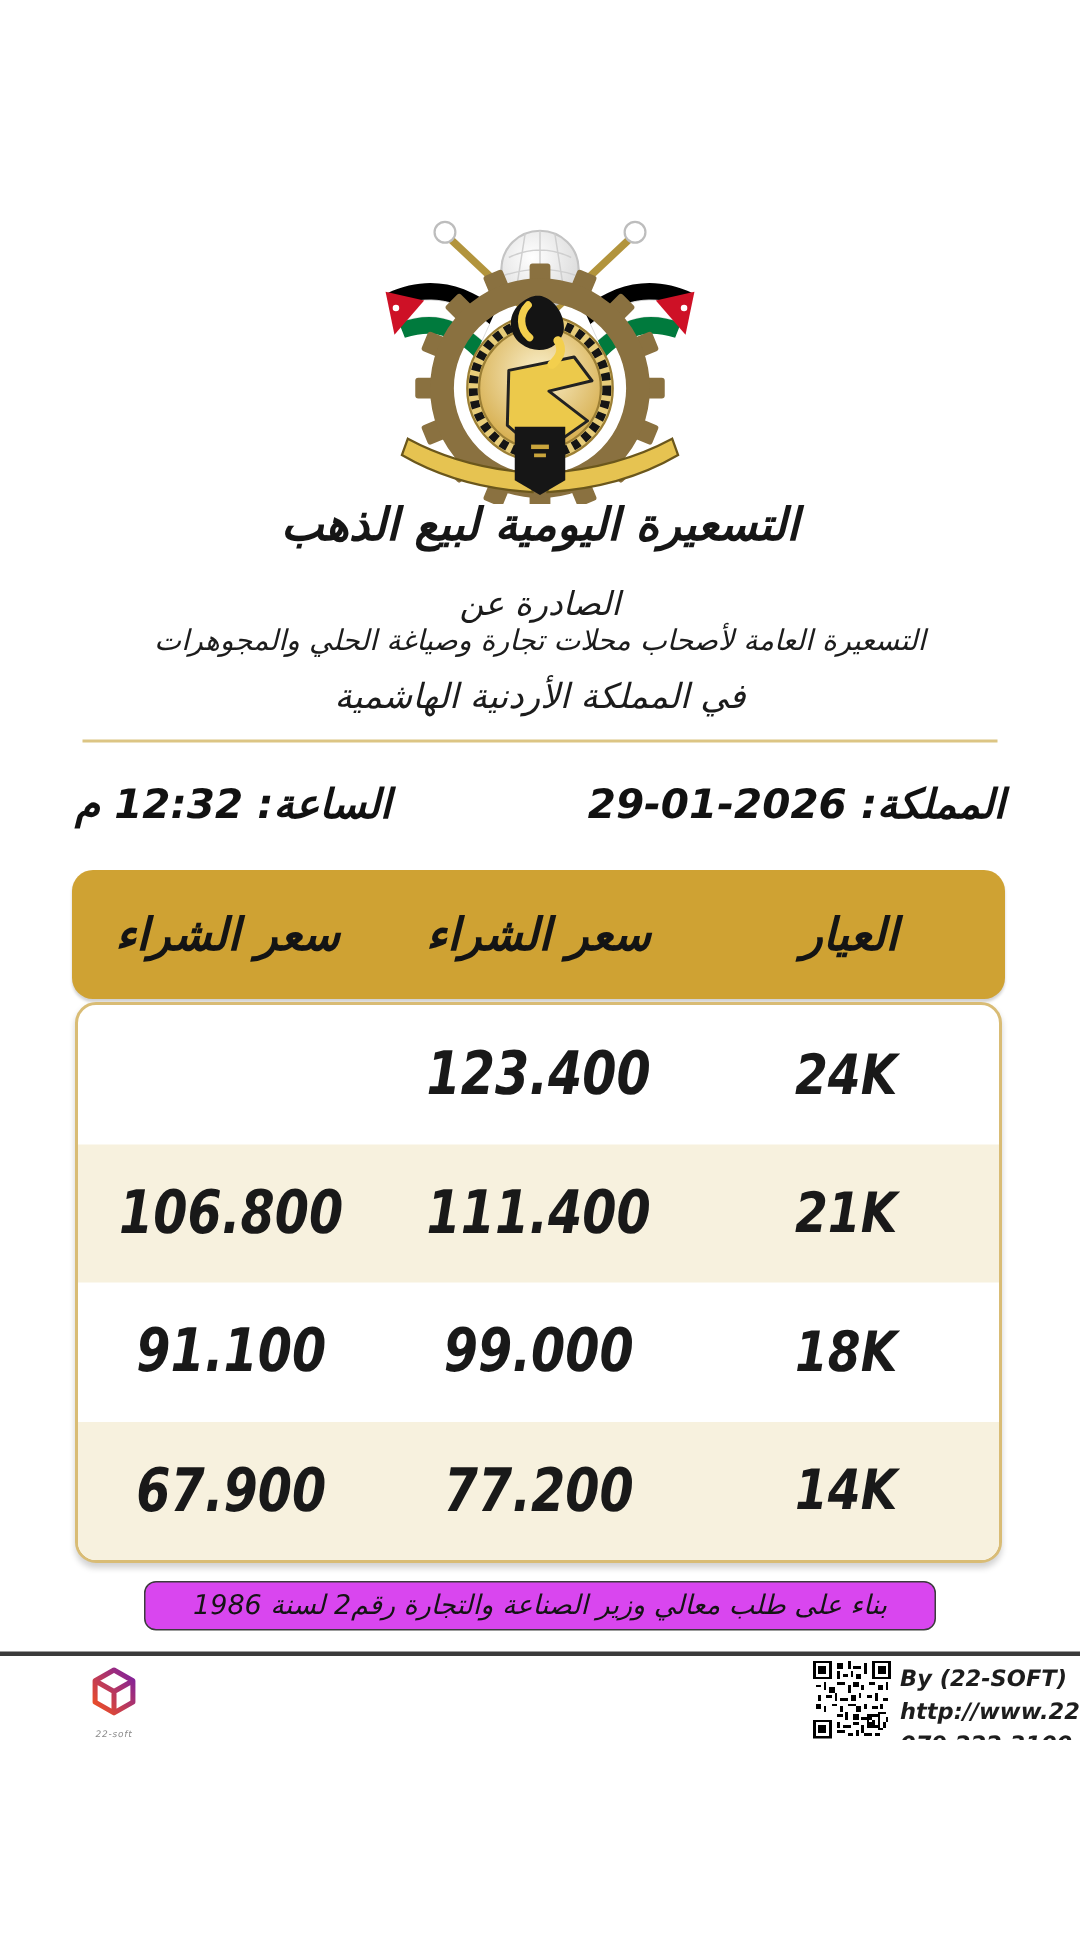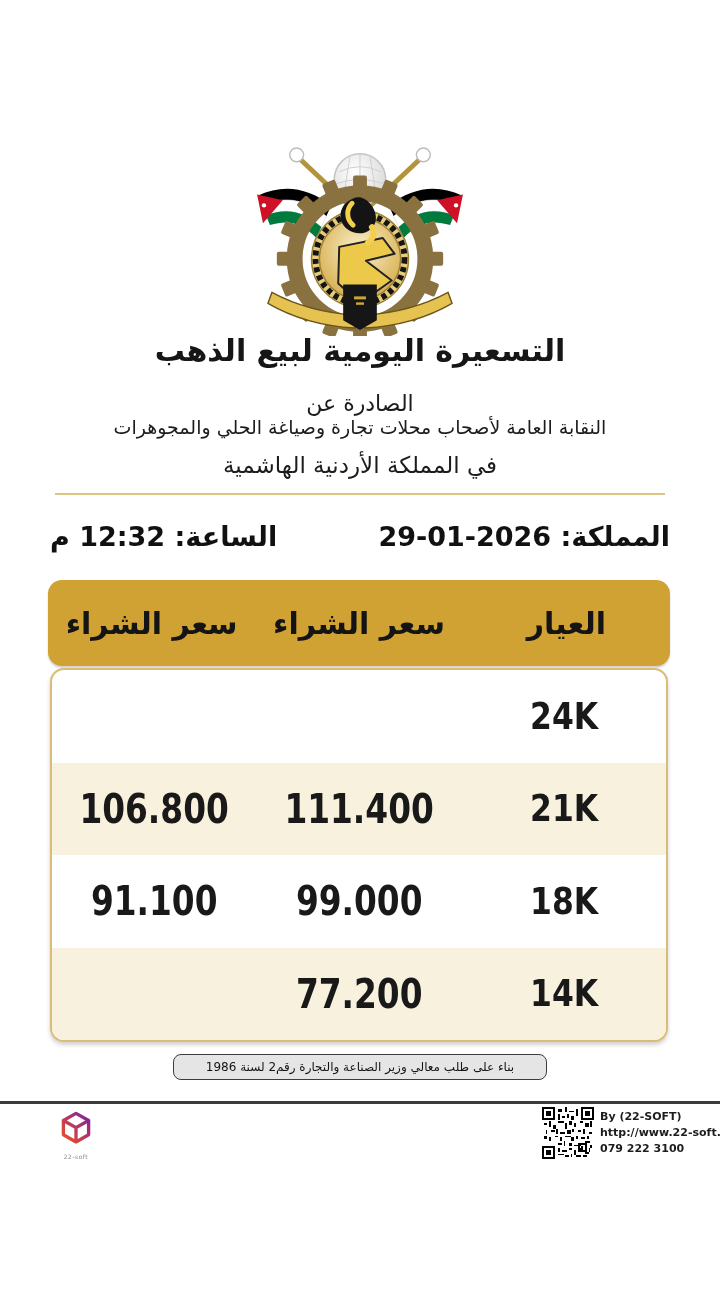--- a/index.html
+++ b/index.html
@@ -1,18 +1,18 @@
 <!DOCTYPE html>
 <html lang="ar"><head>
 <meta charset="utf-8">
 <style>
   html,body{margin:0;padding:0;background:#fff;}
   .page{
     position:relative;width:720px;height:1160px;margin:0 auto;background:#ffffff;
-    font-family:"DejaVu Sans", sans-serif;overflow:hidden;
+    font-family:"DejaVu Sans", sans-serif;overflow:hidden;font-style:italic;
   }
   .abs{position:absolute;box-sizing:border-box;}
 
   
   .emblem{left:255px;top:138px;width:210px;height:198px;}
 
   
   .title{left:0;top:333px;width:720px;text-align:center;direction:rtl;
          font-size:30px;font-weight:700;color:#161616;}
   .sub1{left:0;top:391px;width:720px;text-align:center;direction:rtl;
@@ -45,30 +45,30 @@
   .trow.alt{background:#f7f1de;}
   .cell{text-align:center;color:#191919;}
   .num{display:inline-block;transform:scaleX(.82);font-weight:700;
        font-size:40px;letter-spacing:0;}
   .karat{display:inline-block;transform:scaleX(.85);font-weight:700;
          font-size:37px;letter-spacing:0;}
 
   
   .notewrap{left:0;top:1054px;width:720px;text-align:center;}
   .notebox{display:inline-block;direction:rtl;border:1.5px solid #3c3c3c;
-           border-radius:8px;padding:5px 32px;font-size:12px;color:#141414;
-           background:#e5e5e5;}
+           border-radius:8px;padding:5px 32px;font-size:18px;color:#141414;
+           background:#d946ef;}
 
   
   .sep{left:0;top:1101px;width:720px;height:3px;background:#3b3b3b;}
   .cube{left:56px;top:1110px;width:40px;height:50px;text-align:center;}
   .cube .lbl{display:block;font-size:6px;color:#8a8a8a;letter-spacing:.5px;
              margin-top:-3px;}
   .qr{left:542px;top:1107px;width:52px;height:52px;}
-  .vendor{left:600px;top:1109px;width:118px;font-size:11px;font-weight:700;
+  .vendor{left:600px;top:1109px;width:118px;font-size:15px;font-weight:700;
           color:#1d1d1d;line-height:1.45;white-space:nowrap;}
 </style>
 </head>
 <body>
 
 <div class="page">
 
   <svg class="abs emblem" viewBox="0 0 210 200">
     <defs>
       <radialGradient id="discg" cx="50%" cy="38%" r="70%">
@@ -149,21 +149,21 @@
       <path d="M16,156 C42,170 70,177 100,179 L100,192 C66,190 36,181 12,167 Z" fill="#e6c351" stroke="#6b571c" stroke-width="1.5"></path>
       <path d="M16,156 C42,170 70,177 100,179 L100,192 C66,190 36,181 12,167 Z" fill="#e6c351" stroke="#6b571c" stroke-width="1.5" transform="translate(210,0) scale(-1,1)"></path>
       <path d="M88,148 L122,148 L122,184 L105,194 L88,184 Z" fill="#161616"></path>
       <rect x="99" y="160" width="12" height="3" fill="#caa53c"></rect>
       <rect x="101" y="166" width="8" height="2.5" fill="#caa53c"></rect>
     </g>
   </svg>
 
   <div class="abs title">التسعيرة اليومية لبيع الذهب</div>
   <div class="abs sub1">الصادرة عن</div>
-  <div class="abs sub2">النقابة العامة لأصحاب محلات تجارة وصياغة الحلي والمجوهرات</div>
+  <div class="abs sub2">التسعيرة العامة لأصحاب محلات تجارة وصياغة الحلي والمجوهرات</div>
   <div class="abs sub3">في المملكة الأردنية الهاشمية</div>
   <div class="abs divider"></div>
 
   <div class="abs dtrow">
     <div>
       <span>المملكة:</span>
       <bdi dir="ltr">29-01-2026</bdi>
     </div>
     <div>
       <span>الساعة:</span>
@@ -173,34 +173,36 @@
 
   <div class="abs thead">
     <div class="hc">العيار</div>
     <div class="hc">سعر الشراء</div>
     <div class="hc">سعر الشراء</div>
   </div>
 
   <div class="abs tbody">
     <div class="trow">
       <div class="cell"><span class="karat">24K</span></div>
+      <div class="cell"><span class="num">123.400</span></div>
     </div>
     <div class="trow alt">
       <div class="cell"><span class="karat">21K</span></div>
       <div class="cell"><span class="num">111.400</span></div>
       <div class="cell"><span class="num">106.800</span></div>
     </div>
     <div class="trow">
       <div class="cell"><span class="karat">18K</span></div>
       <div class="cell"><span class="num">99.000</span></div>
       <div class="cell"><span class="num">91.100</span></div>
     </div>
     <div class="trow alt">
       <div class="cell"><span class="karat">14K</span></div>
       <div class="cell"><span class="num">77.200</span></div>
+      <div class="cell"><span class="num">67.900</span></div>
     </div>
   </div>
 
   <div class="abs notewrap">
     <span class="notebox">بناء على طلب معالي وزير الصناعة والتجارة رقم2 لسنة 1986</span>
   </div>
 
   <div class="abs sep"></div>
 
   <div class="abs cube">

